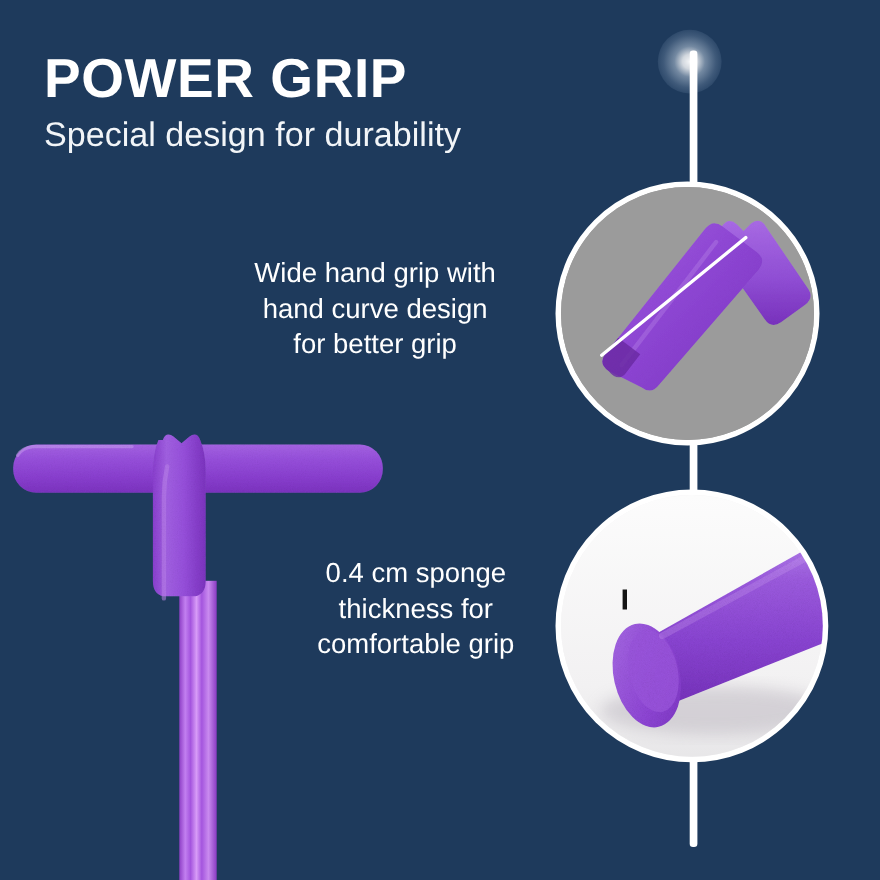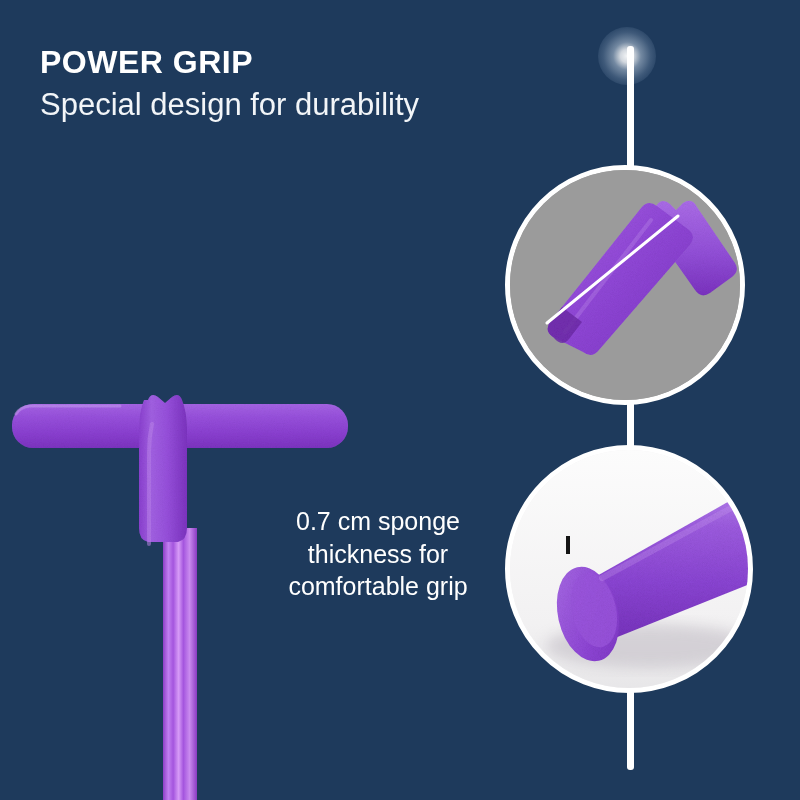--- a/index.html
+++ b/index.html
@@ -7,21 +7,21 @@
     width:800px;height:800px;overflow:hidden;
     background:#1e3a5c;
     font-family:"Liberation Sans","DejaVu Sans",sans-serif;
     position:relative;
   }
   #stage{position:absolute;inset:0;width:800px;height:800px;overflow:hidden;}
 
   
   .headline{position:absolute;left:40px;top:46px;width:460px;}
   .title{
-    font-size:32px;font-weight:bold;color:#ffffff;letter-spacing:0.5px;
+    font-size:50px;font-weight:bold;color:#ffffff;letter-spacing:0.5px;
     line-height:1.0;margin:0;white-space:nowrap;
   }
   .subtitle{
     font-size:31px;font-weight:normal;color:#f2f5f8;
     line-height:1.05;margin:11px 0 10px 0;white-space:nowrap;
   }
 
   
   .callout{
     position:absolute;color:#ffffff;font-size:25px;line-height:1.30;
@@ -59,22 +59,25 @@
 </head>
 <body>
 
 <div id="stage">
 
   <div class="headline">
     <div class="title">POWER GRIP</div>
     <div class="subtitle">Special design for durability</div>
   </div>
 
-
-  <div class="callout" id="callout-sponge">0.7 cm sponge
+  <div class="callout" id="callout-grip">Wide hand grip with
+hand curve design
+for better grip</div>
+
+  <div class="callout" id="callout-sponge">0.4 cm sponge
 thickness for
 comfortable grip</div>
 
   <svg id="product" viewBox="0 0 360 420">
     <defs>
       <linearGradient id="gFoamH" x1="0" y1="0" x2="0" y2="1">
         <stop offset="0%" stop-color="#a563e4"></stop>
         <stop offset="30%" stop-color="#9750dc"></stop>
         <stop offset="68%" stop-color="#8a3fd0"></stop>
         <stop offset="100%" stop-color="#7c33c0"></stop>

